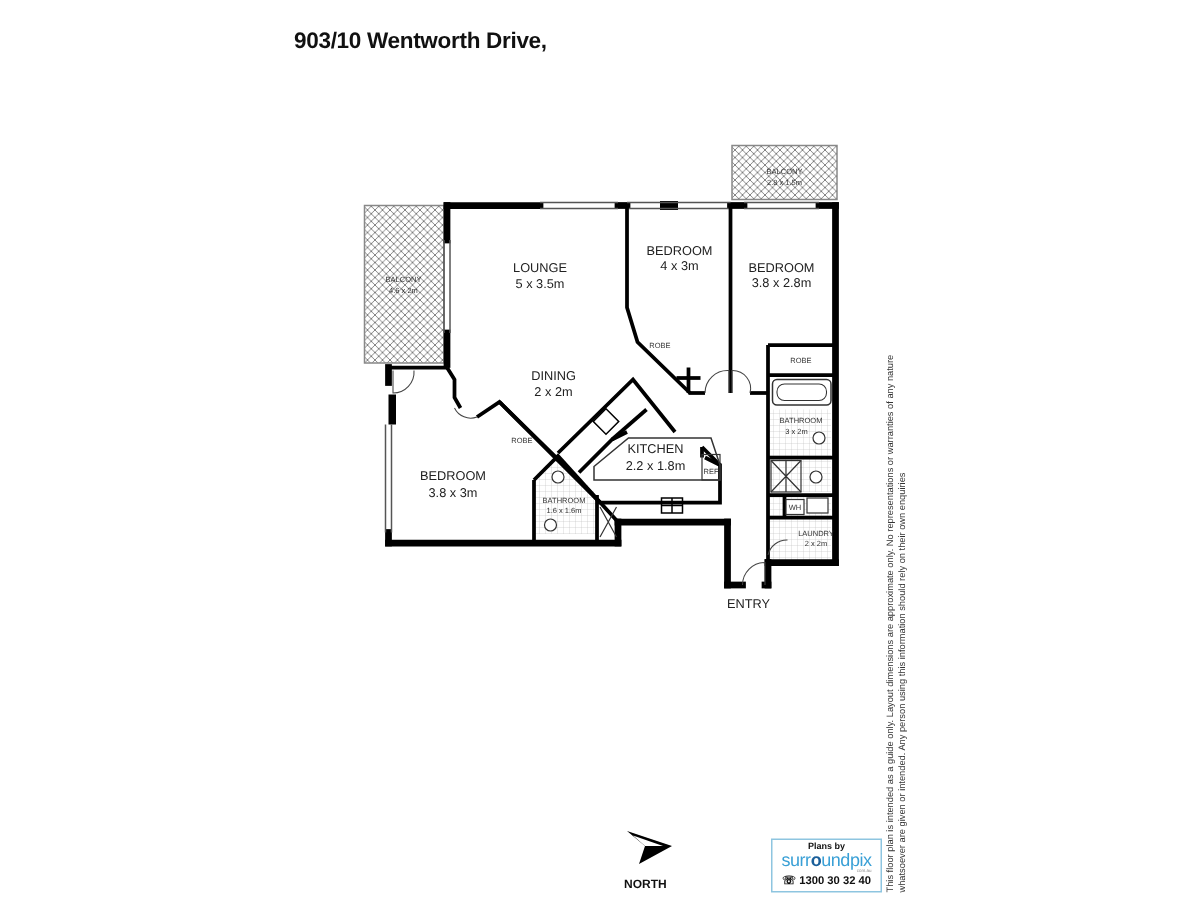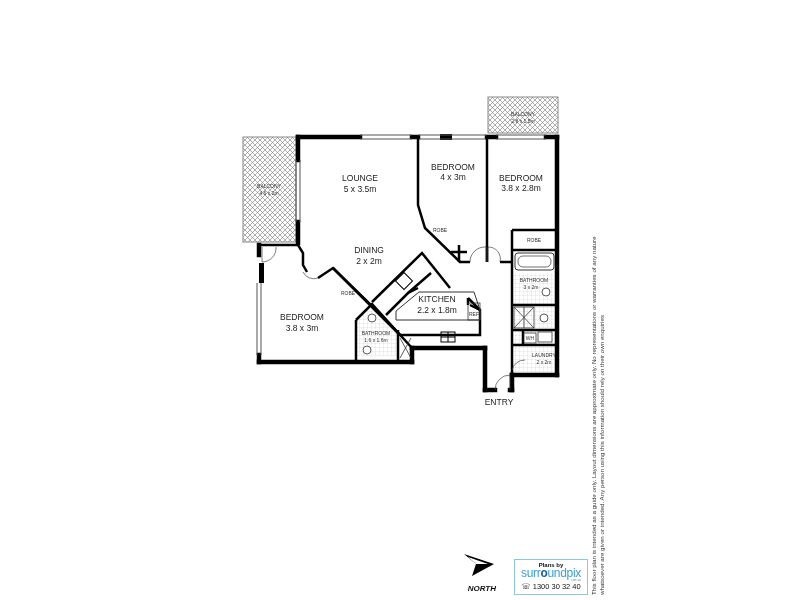--- a/index.html
+++ b/index.html
@@ -3,33 +3,34 @@
 <meta charset="utf-8">
 <style>
   html, body { margin: 0; padding: 0; background: #ffffff; }
   body { width: 800px; height: 600px; position: relative; overflow: hidden; font-family: "Liberation Sans", sans-serif; }
   .title { position: absolute; left: 196px; top: 18px; font-weight: bold; font-size: 15px; line-height: 19px; color: #111; letter-spacing: -0.2px; }
   .title div { white-space: nowrap; }
   #plan { position: absolute; left: 0; top: 0; }
   .room-label { font-family: "Liberation Sans", sans-serif; font-size: 8.5px; fill: #222; text-anchor: middle; }
   .small-label { font-family: "Liberation Sans", sans-serif; font-size: 5px; fill: #333; text-anchor: middle; }
   .disclaimer { position: absolute; left: 590px; top: 595px; transform-origin: 0 0; transform: rotate(-90deg); font-size: 6.2px; line-height: 8px; color: #333; width: 300px; white-space: nowrap; }
-  .north { position: absolute; left: 456px; top: 552px; width: 40px; text-align: right; font-style: italic; }
+  .north { position: absolute; left: 416px; top: 552px; width: 40px; text-align: left; }
   .north-label { font-weight: bold; font-size: 8px; color: #111; margin-top: 2px; display: block; }
   .logo { position: absolute; left: 489px; top: 559px; width: 72px; height: 34px; border: 1px solid #8ec5e0; background: #fff; text-align: center; margin-left: 25px; }
   .logo .plans { font-weight: bold; font-size: 6px; color: #111; display: block; margin-top: 2px; }
   .logo .brand { font-size: 12px; color: #3aa0d6; display: block; line-height: 11px; letter-spacing: -0.3px; }
   .logo .brand b { color: #1a5f9a; }
   .logo .sub { font-size: 3px; color: #888; display: block; text-align: right; padding-right: 6px; line-height: 3px; }
-  .logo .phone { font-weight: normal; font-size: 7.5px; color: #111; display: block; line-height: 9px; }
+  .logo .phone { font-weight: bold; font-size: 7.5px; color: #111; display: block; line-height: 9px; }
 </style>
 </head>
 <body>
 
 <div class="title">
+  <div>903/10 Wentworth Drive,</div>
 </div>
 
 <svg id="plan" width="800" height="600" viewBox="0 0 800 600">
   <defs>
     <pattern id="hatch" width="5" height="5" patternUnits="userSpaceOnUse">
       <rect width="5" height="5" fill="#fff"></rect>
       <path d="M0,0 L5,5 M5,0 L0,5" stroke="#777" stroke-width="0.6"></path>
     </pattern>
     <pattern id="tiles" width="4" height="4" patternUnits="userSpaceOnUse">
       <rect width="4" height="4" fill="#fff"></rect>

